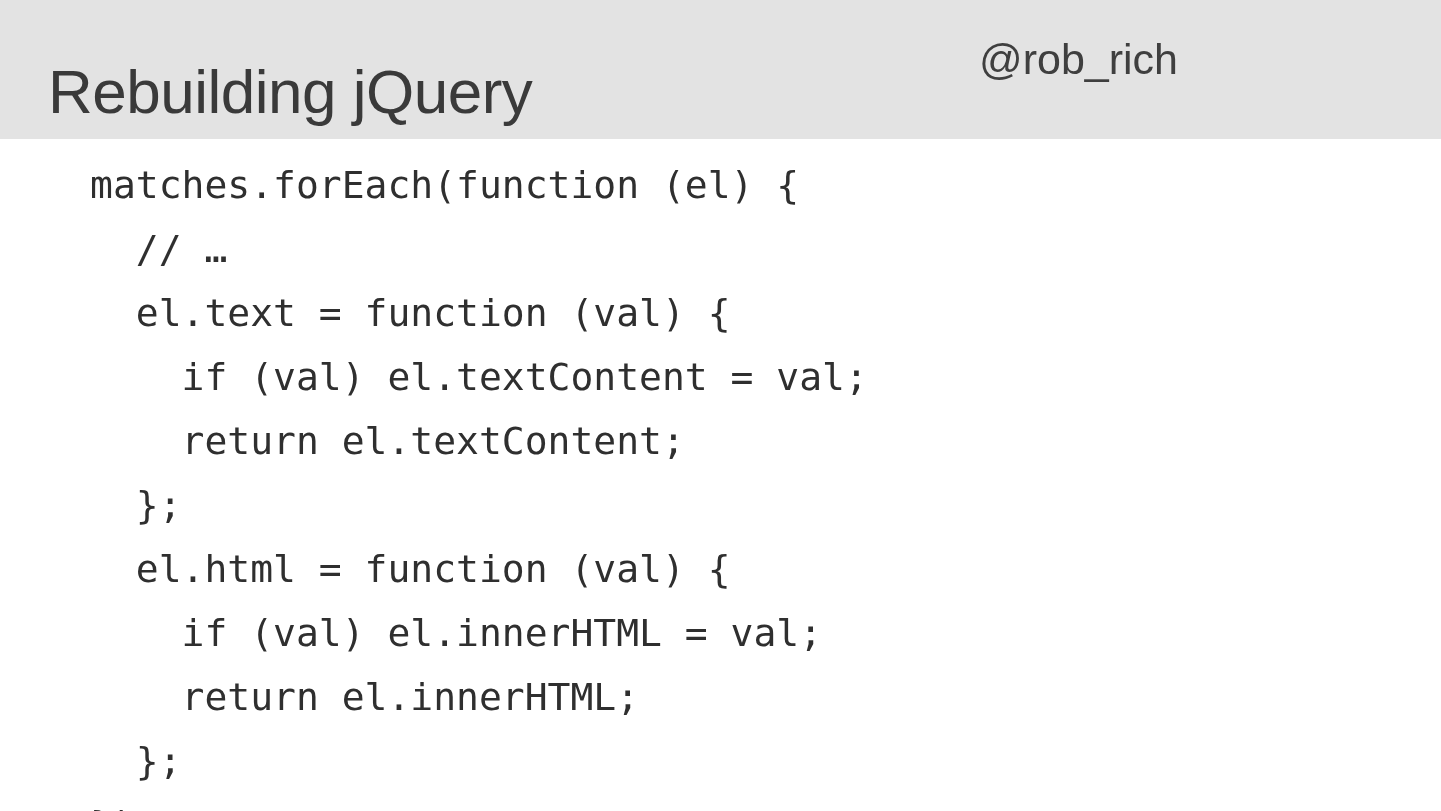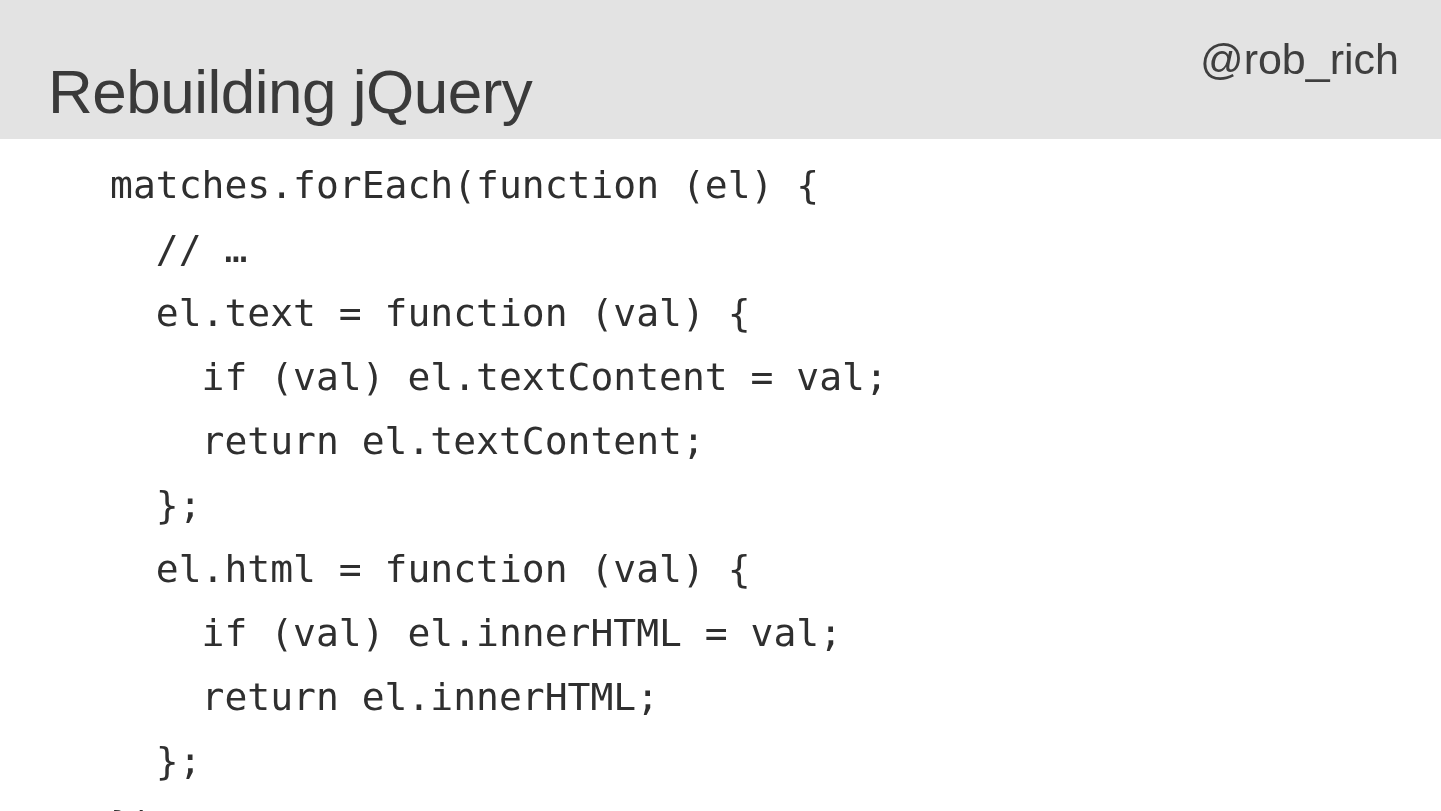--- a/index.html
+++ b/index.html
@@ -42,21 +42,20 @@
     line-height: 72px;
     color: #3a3a3a;
     letter-spacing: -0.5px;
     white-space: nowrap;
   }
   #slide-social {
     position: absolute;
     right: 42px;
     top: 28px;
     width: 420px;
-    text-align: right;
     font-family: "Liberation Sans", sans-serif;
     font-weight: 400;
     font-size: 43px;
     line-height: 62px;
     color: #3f3f3f;
     white-space: nowrap;
   }
   #slide-social .social-line {
     display: block;
   }
@@ -81,21 +80,20 @@
     font-size: 38px;
     line-height: 64px;
     color: #2f2f2f;
     white-space: pre;
     tab-size: 2;
   }
   #code-listing .code-line {
     display: block;
     height: 64px;
     white-space: pre;
-    margin-left: 20px;
   }
 </style>
 </head>
 <body>
 
 <div id="slide">
 
   <div id="slide-header">
     <h1 id="slide-title">Rebuilding jQuery</h1>
 

